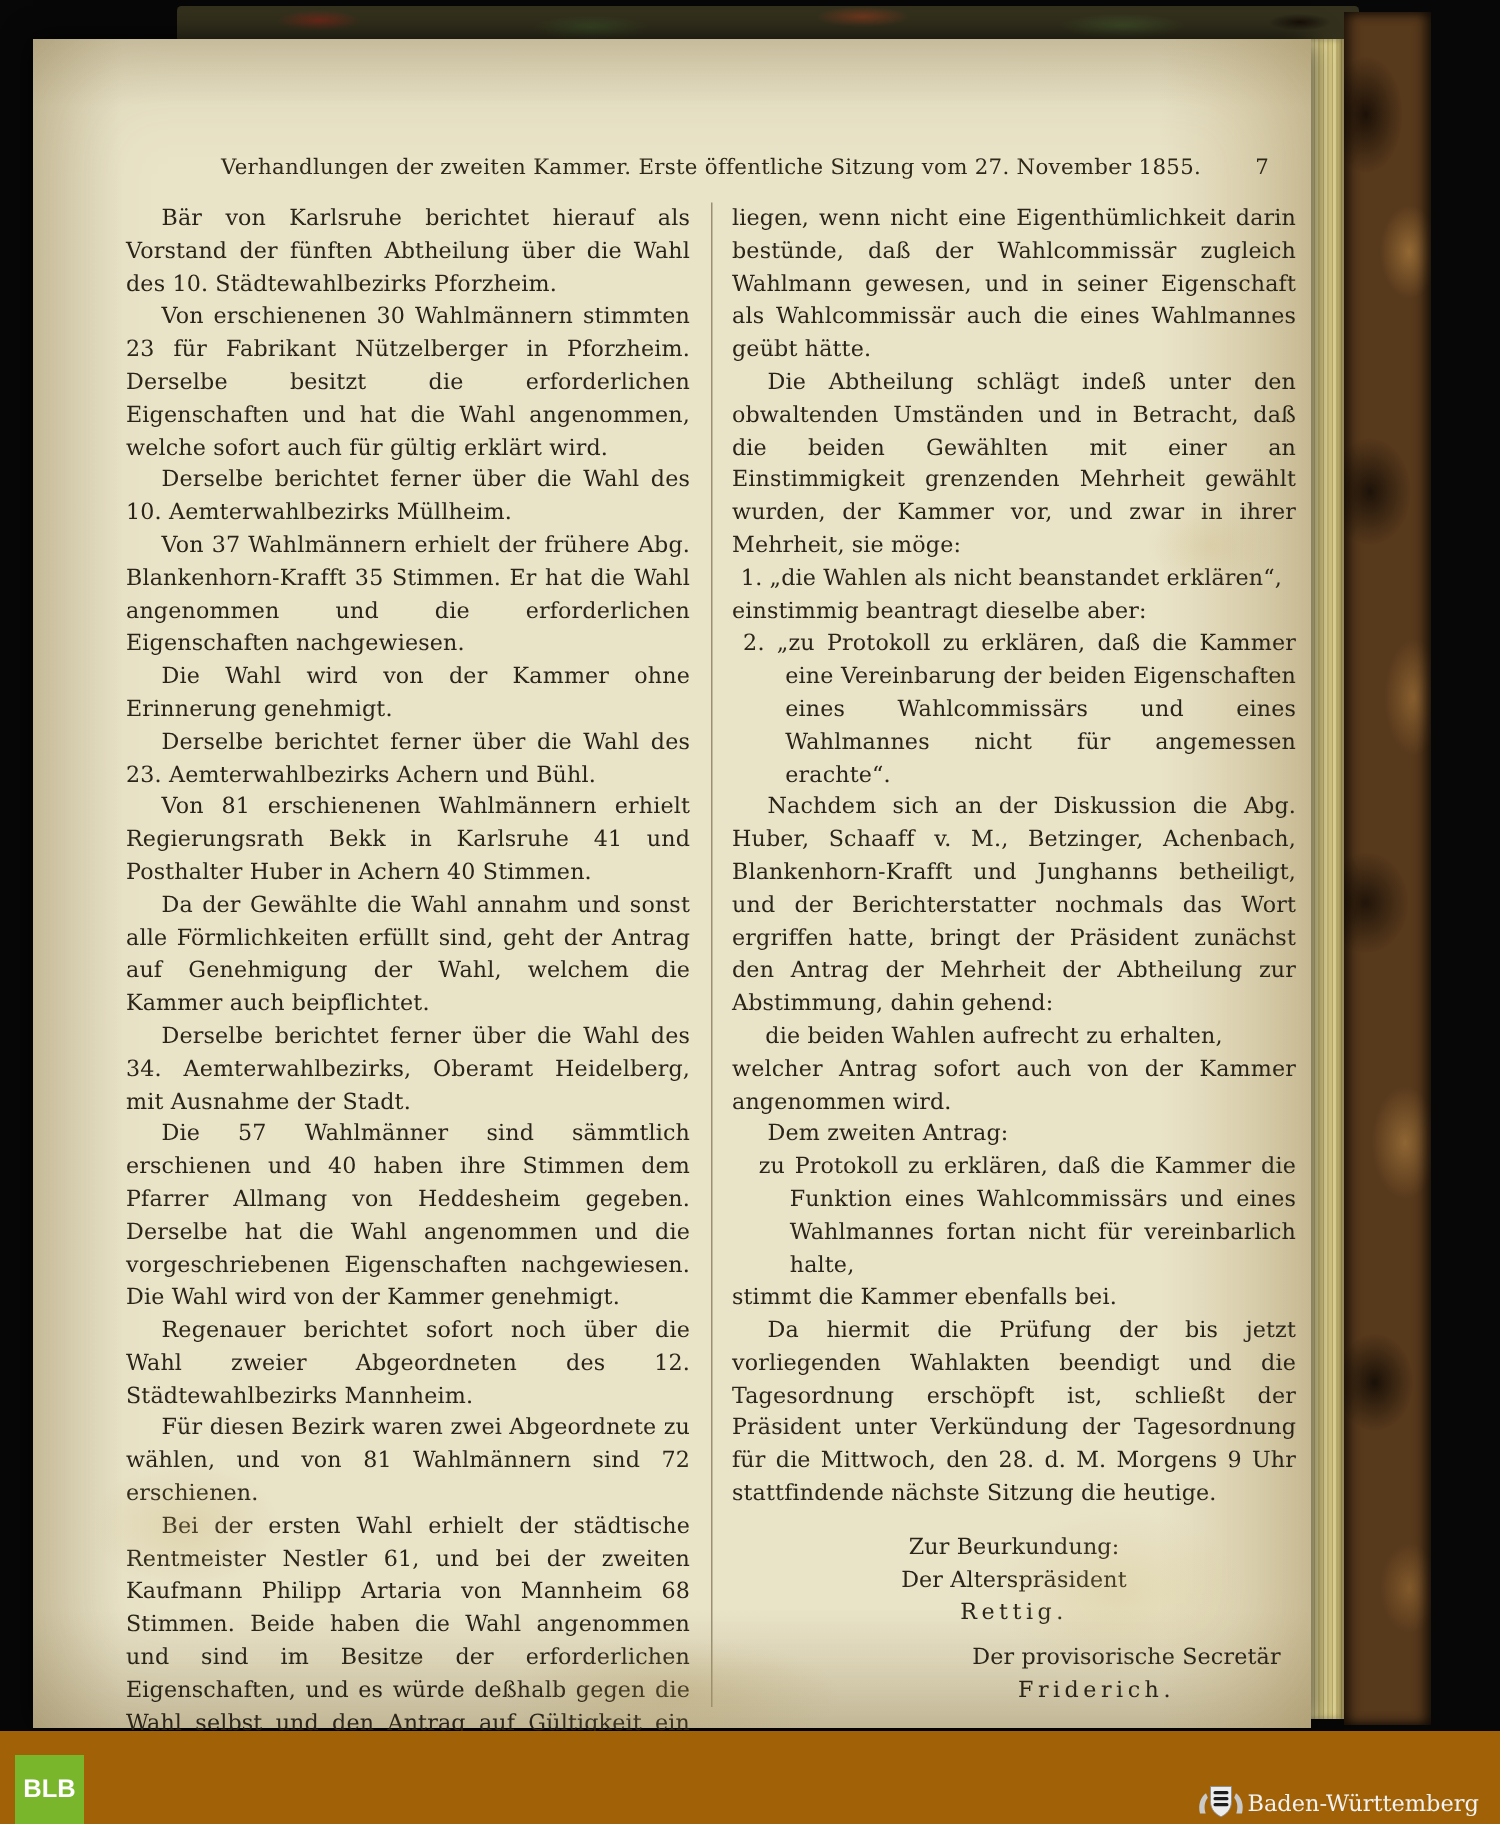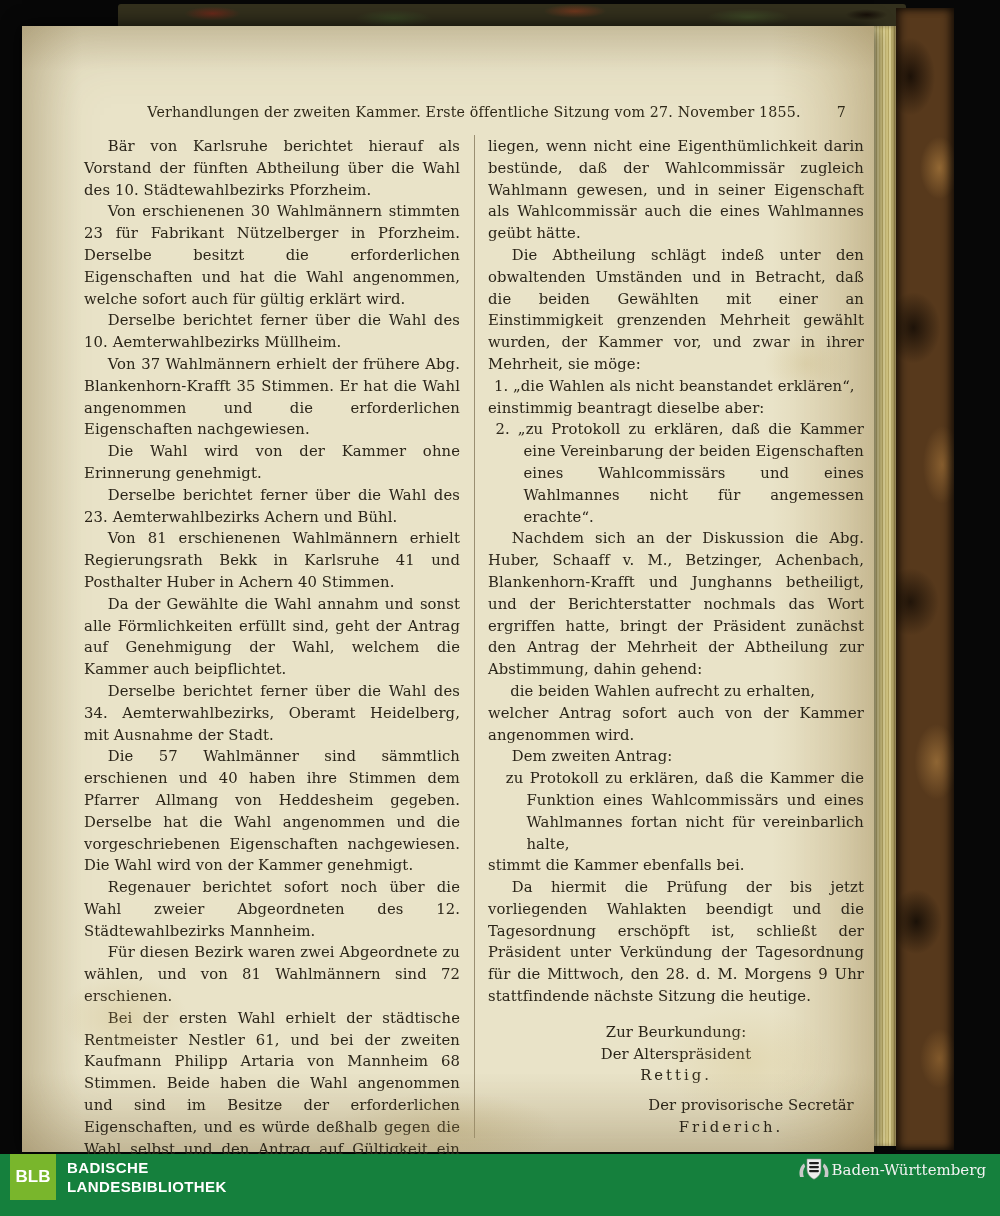--- a/index.html
+++ b/index.html
@@ -63,22 +63,22 @@
   .hang2{padding-left:2.4em;text-indent:-1.9em;text-align:justify;}
   .hang2b{padding-left:2.6em;text-indent:-1.4em;text-align:justify;}
   .inset1{padding-left:1.5em;}
   .sig{text-align:center;}
   .sig-first{margin-top:14px;}
   .spaced{letter-spacing:3px;}
   .shift{margin-top:8px;padding-left:150px;}
   .shift2{padding-left:110px;}
 
   
-  .footer{position:absolute;left:0;right:0;bottom:0;height:62px;background:#15803d;
-    display:flex;align-items:flex-start;justify-content:space-between;padding:0 10px;box-sizing:border-box;}
+  .footer{position:absolute;left:0;right:0;bottom:0;height:62px;background:#a16207;
+    display:flex;align-items:flex-end;justify-content:space-between;padding:0 10px;box-sizing:border-box;}
   .footer-left{display:flex;align-items:center;}
   .blb-logo{width:46px;height:46px;background:#79b62c;color:#fff;display:flex;align-items:center;
     justify-content:center;font-family:"Liberation Sans", sans-serif;font-weight:700;font-size:17px;}
   .lib-name{margin-left:11px;color:#fff;font-family:"Liberation Sans", sans-serif;font-weight:700;
     font-size:15px;line-height:19px;letter-spacing:.4px;}
   .footer-right{display:flex;flex-direction:row;align-items:center;margin-right:4px;}
   .state-name{color:#f2f2f2;font-family:"DejaVu Serif", serif;font-size:15px;margin-top:1px;}
   .arms{display:block;}
 </style>
 </head>
@@ -137,24 +137,20 @@
         </div>
 
       </div>
 
     </div>
   </div>
 
   <div class="footer">
     <div class="footer-left">
       <div class="blb-logo">BLB</div>
-      <div class="lib-name">
-        <div>BADISCHE</div>
-        <div>LANDESBIBLIOTHEK</div>
-      </div>
     </div>
     <div class="footer-right">
       <svg class="arms" width="36" height="30" viewBox="0 0 36 30">
         <path d="M4 23 C2.5 17 4.5 12 8 9.5 L9.2 12.5 C6.8 15.5 6.6 19.5 7.8 23 Z" fill="#c9c9c9"></path>
         <path d="M32 23 C33.5 17 31.5 12 28 9.5 L26.8 12.5 C29.2 15.5 29.4 19.5 28.2 23 Z" fill="#c9c9c9"></path>
         <path d="M11 5 H25 V15 C25 20.5 21.5 23.5 18 25.2 C14.5 23.5 11 20.5 11 15 Z" fill="#ececec" stroke="#8a8a8a" stroke-width="0.6"></path>
         <rect x="13" y="8" width="10" height="2.2" rx="1.1" fill="#1c1c1c"></rect>
         <rect x="13" y="12" width="10" height="2.2" rx="1.1" fill="#1c1c1c"></rect>
         <rect x="13" y="16" width="10" height="2.2" rx="1.1" fill="#1c1c1c"></rect>
       </svg>

